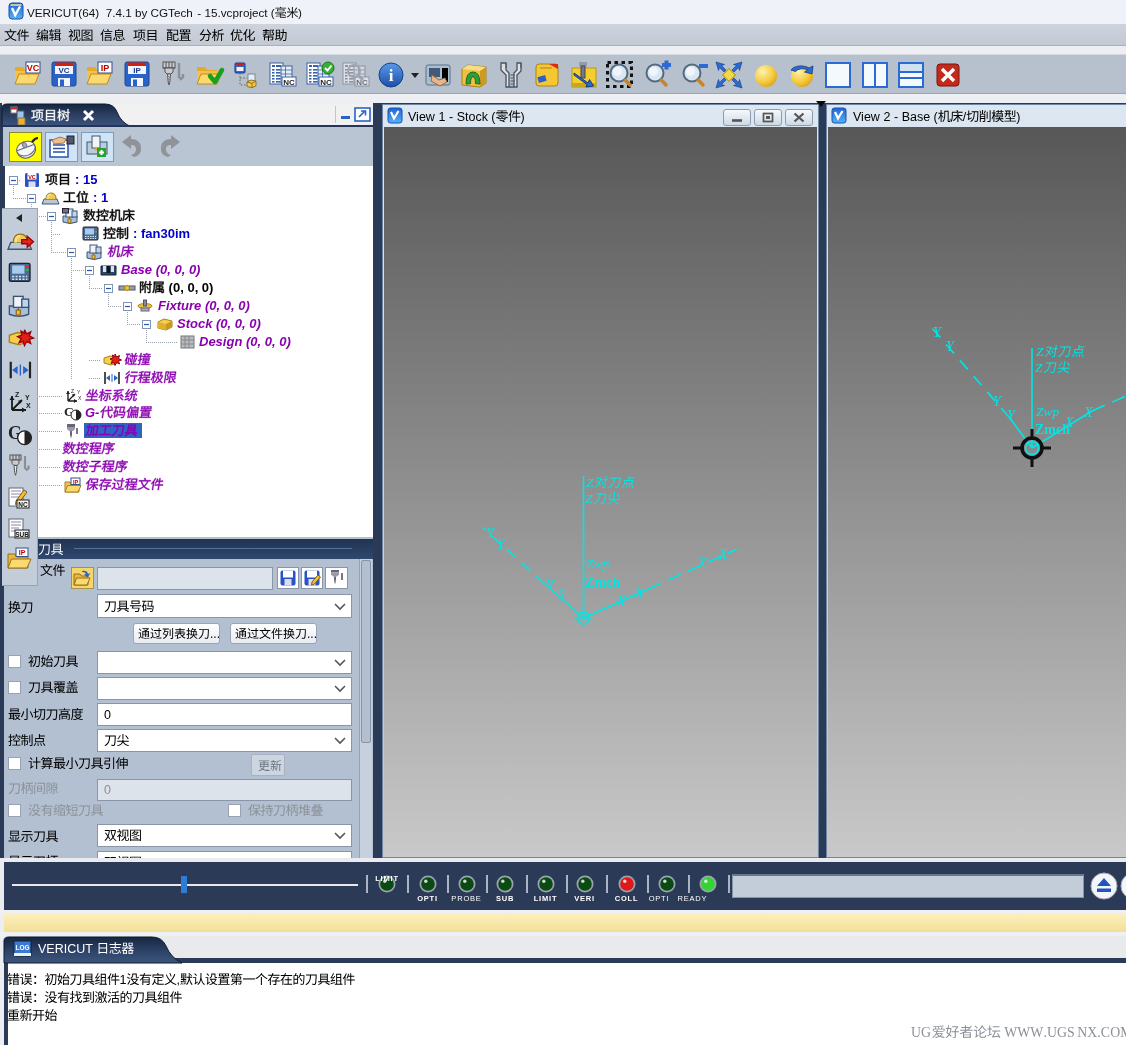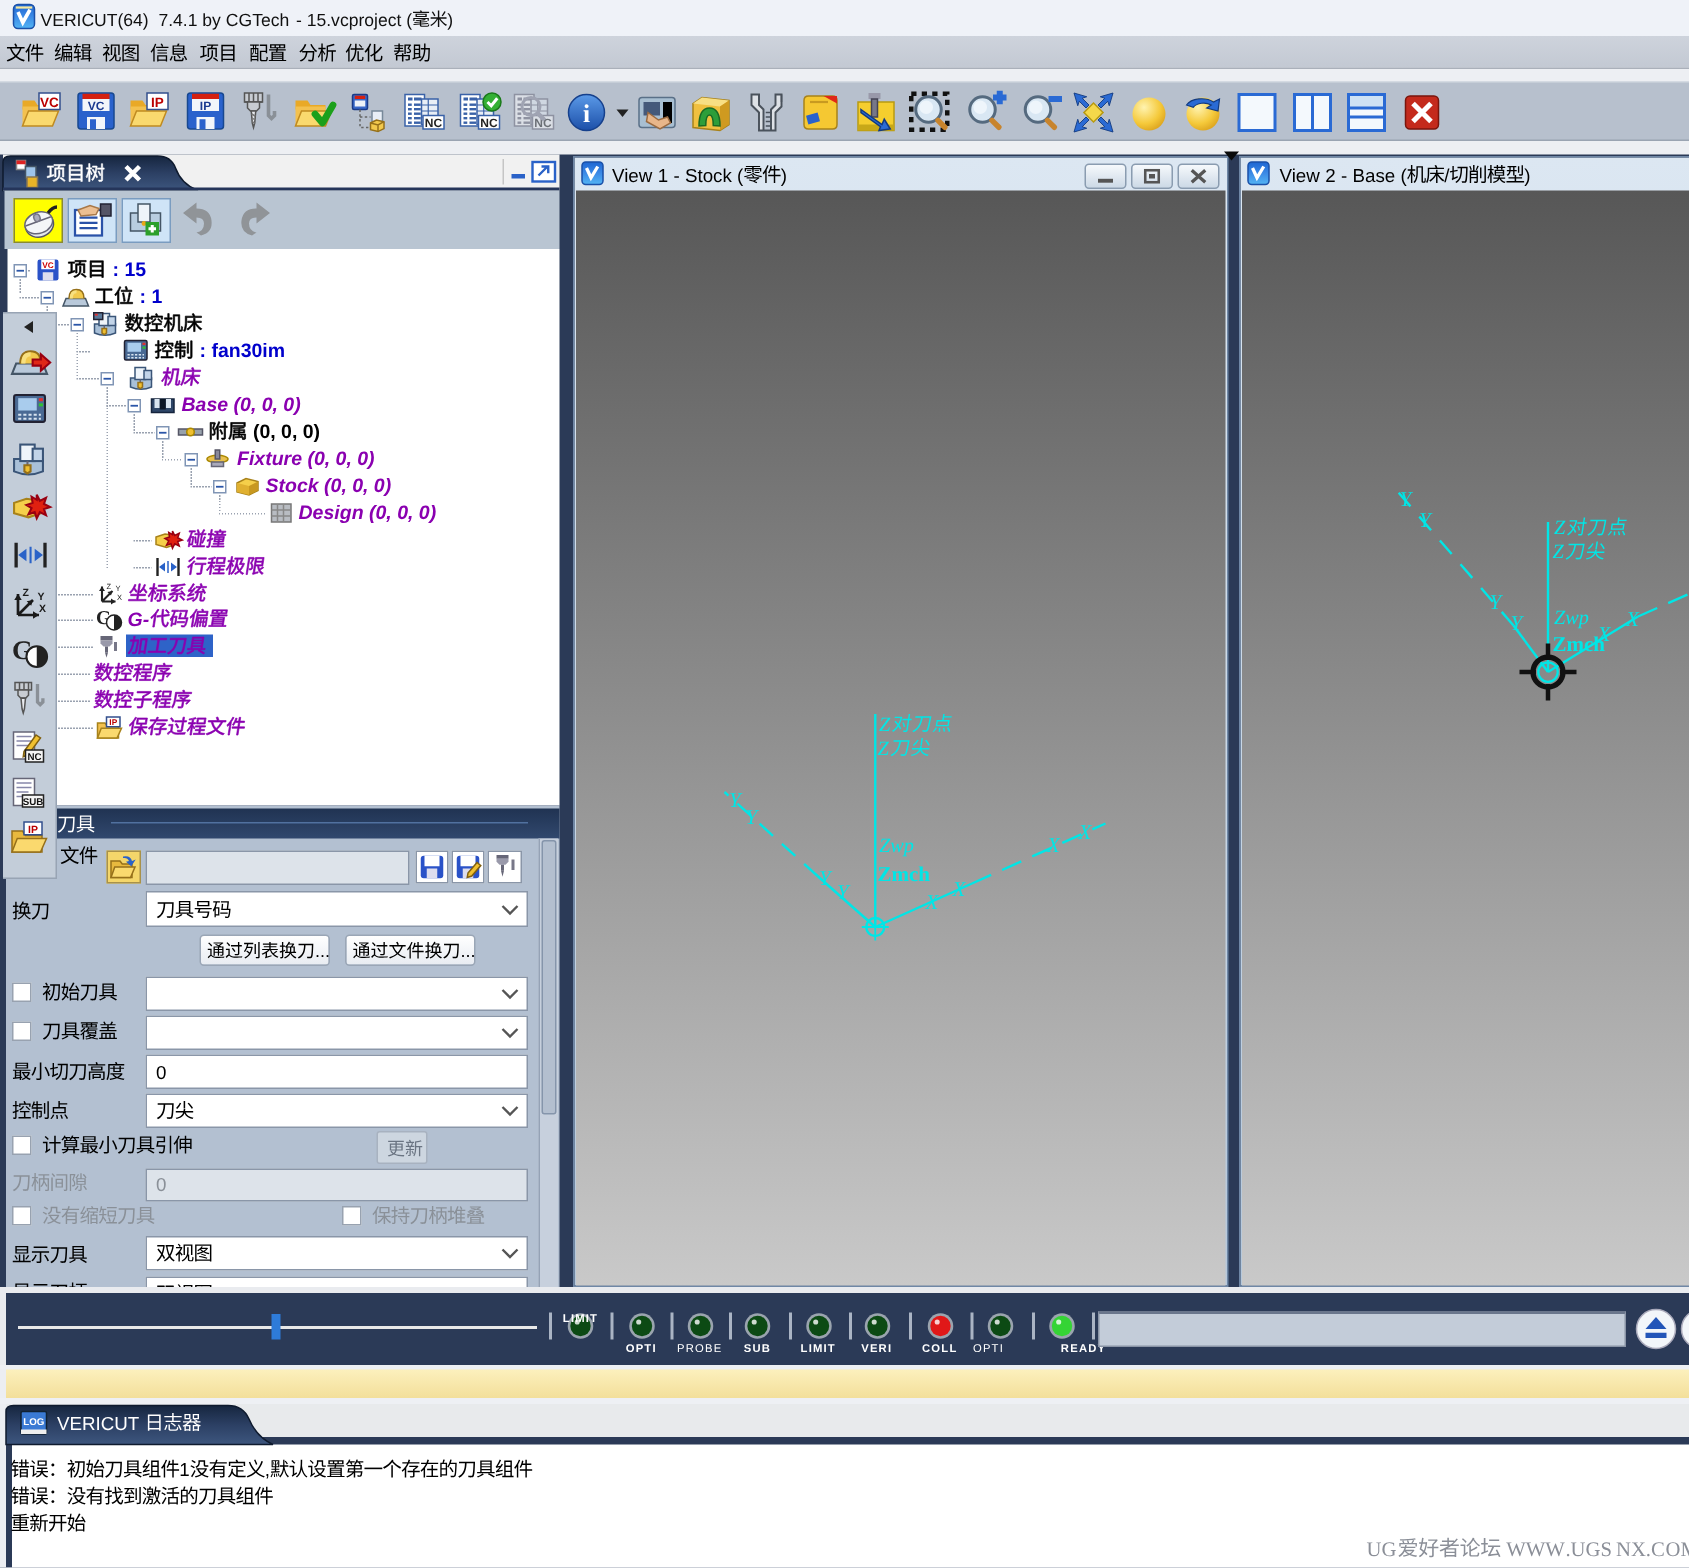--- a/index.html
+++ b/index.html
@@ -1389,21 +1389,21 @@
     <circle cx="9" cy="9" r="8.5" fill="#9aa4ae"></circle>
     <circle cx="9" cy="9" r="6.8" fill="#0c4a14"></circle>
     <circle cx="6.8" cy="6.3" r="1.7" fill="#ffffff" opacity="0.8"></circle>
   </svg>
 <div style="left:637px;top:894px;width:44px;text-align:center;font-size:7.5px;font-weight:normal;color:#fff;letter-spacing:0.8px">OPTI</div>
 <svg class="t" style="left:698.5px;top:875px" width="18" height="18">
     <circle cx="9" cy="9" r="8.5" fill="#9aa4ae"></circle>
     <circle cx="9" cy="9" r="6.8" fill="#35d435"></circle>
     <circle cx="6.8" cy="6.3" r="1.7" fill="#ffffff" opacity="0.8"></circle>
   </svg>
-<div style="left:677.5px;top:894px;width:60px;text-align:right;font-size:7.5px;font-weight:bold;color:#fff;letter-spacing:0.8px">READY</div>
+<div style="left:677.5px;top:894px;width:60px;text-align:left;font-size:7.5px;font-weight:normal;color:#fff;letter-spacing:0.8px">READY</div>
 <div style="left:732px;top:874px;width:352px;height:24px;background:#c3ccd9;border:1px solid #8a94a6;border-top:2px solid #6a768c"></div>
 <svg class="t" style="left:1090px;top:872px" width="28" height="28">
     <circle cx="14" cy="14" r="13" fill="#f2f6fa" stroke="#aab"></circle>
     <path d="M14,6 L21,14 H7 Z" fill="#2255b8"></path>
     <rect x="7" y="16.5" width="14" height="3.5" fill="#2255b8"></rect>
   </svg>
 <svg class="t" style="left:1120px;top:872px" width="28" height="28">
     <circle cx="14" cy="14" r="13" fill="#f2f6fa" stroke="#aab"></circle>
     <path d="M14,6 L21,14 H7 Z" fill="#2255b8"></path>
     <rect x="7" y="16.5" width="14" height="3.5" fill="#2255b8"></rect>

